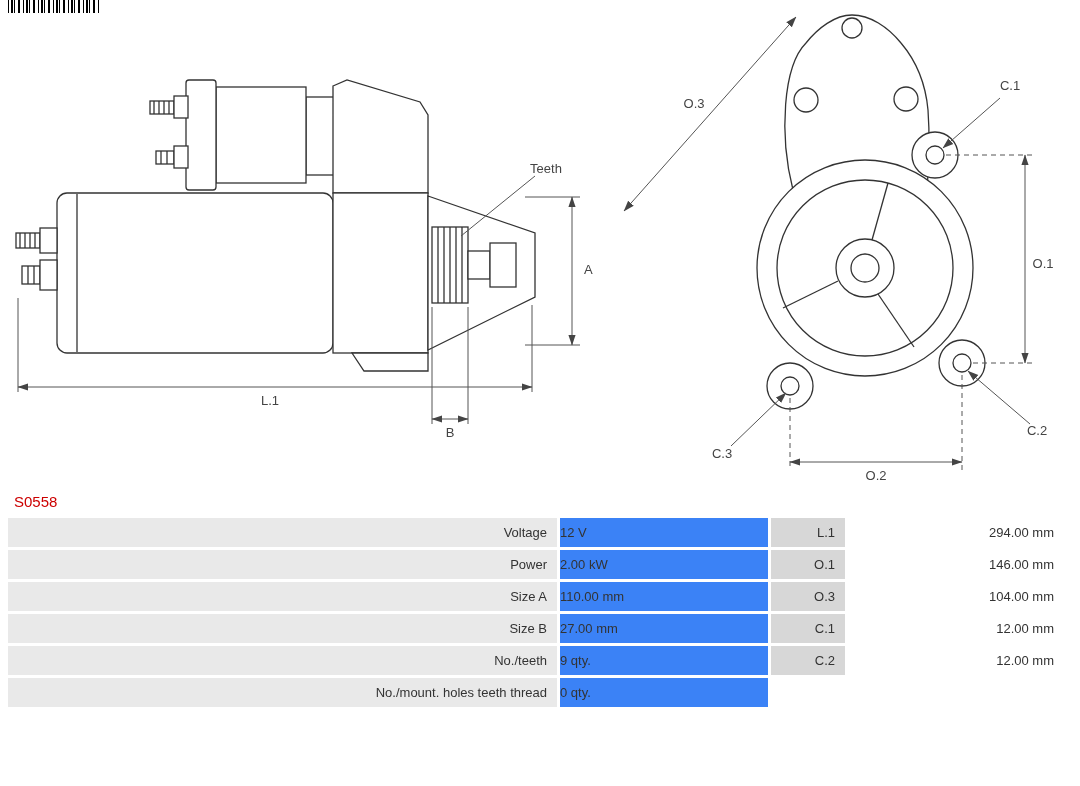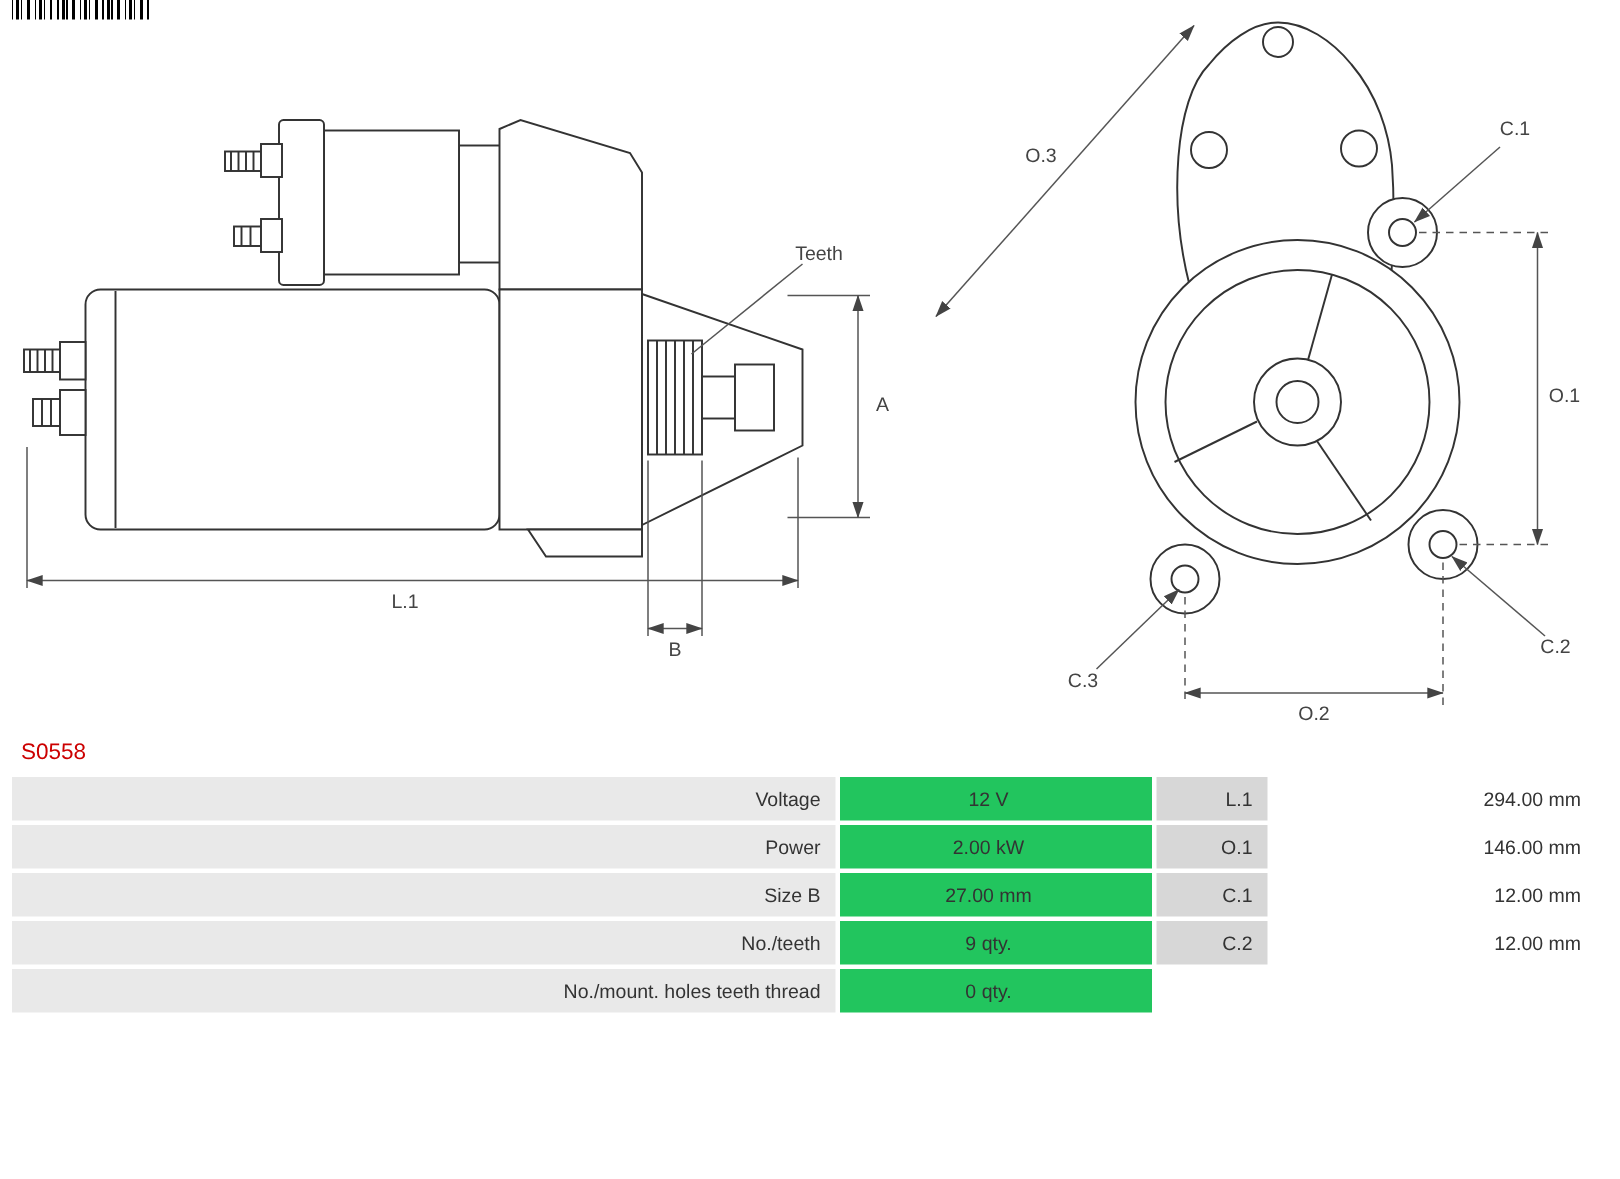--- a/index.html
+++ b/index.html
@@ -33,21 +33,21 @@
     border-spacing: 3px;
     font-size: 13px;
     table-layout: fixed;
   }
   td { height: 29px; vertical-align: middle; white-space: nowrap; overflow: hidden; }
   td.c1 { width: 549px; }
   td.c2 { width: 208px; }
   td.c3 { width: 74px; }
   td.c4 { width: 216px; margin-top: 24px; }
   td.label   { background: var(--label-bg, #e9e9e9); text-align: right; padding-right: 10px; }
-  td.value   { background: #22c55e; text-align: center; padding-right: 10px; }
+  td.value   { background: #3b82f6; text-align: left; padding-right: 10px; }
   td.dim     { background: var(--dim-bg, #d7d7d7); text-align: right; padding-right: 10px; }
   td.dimvalue{ background: #ffffff; text-align: right; padding-right: 10px; }
   td.blank   { background: transparent; }
   svg text { font-family: "Liberation Sans", sans-serif; font-size: 13px; fill: #444; }
 </style>
 </head>
 <body>
 
 <div class="drawings">
   <div class="barcode"></div>
@@ -183,20 +183,26 @@
       <td class="c3 dim">L.1</td>
       <td class="c4 dimvalue">294.00 mm</td>
     </tr>
     <tr>
       <td class="c1 label">Power</td>
       <td class="c2 value">2.00 kW</td>
       <td class="c3 dim">O.1</td>
       <td class="c4 dimvalue">146.00 mm</td>
     </tr>
     <tr>
+      <td class="c1 label">Size A</td>
+      <td class="c2 value">110.00 mm</td>
+      <td class="c3 dim">O.3</td>
+      <td class="c4 dimvalue">104.00 mm</td>
+    </tr>
+    <tr>
       <td class="c1 label">Size B</td>
       <td class="c2 value">27.00 mm</td>
       <td class="c3 dim">C.1</td>
       <td class="c4 dimvalue">12.00 mm</td>
     </tr>
     <tr>
       <td class="c1 label">No./teeth</td>
       <td class="c2 value">9 qty.</td>
       <td class="c3 dim">C.2</td>
       <td class="c4 dimvalue">12.00 mm</td>

